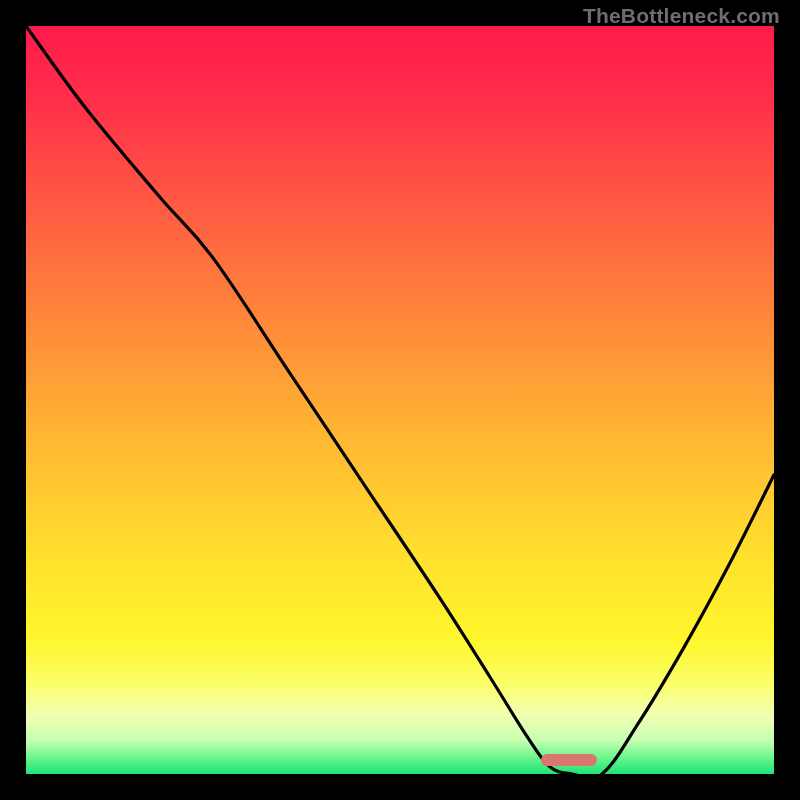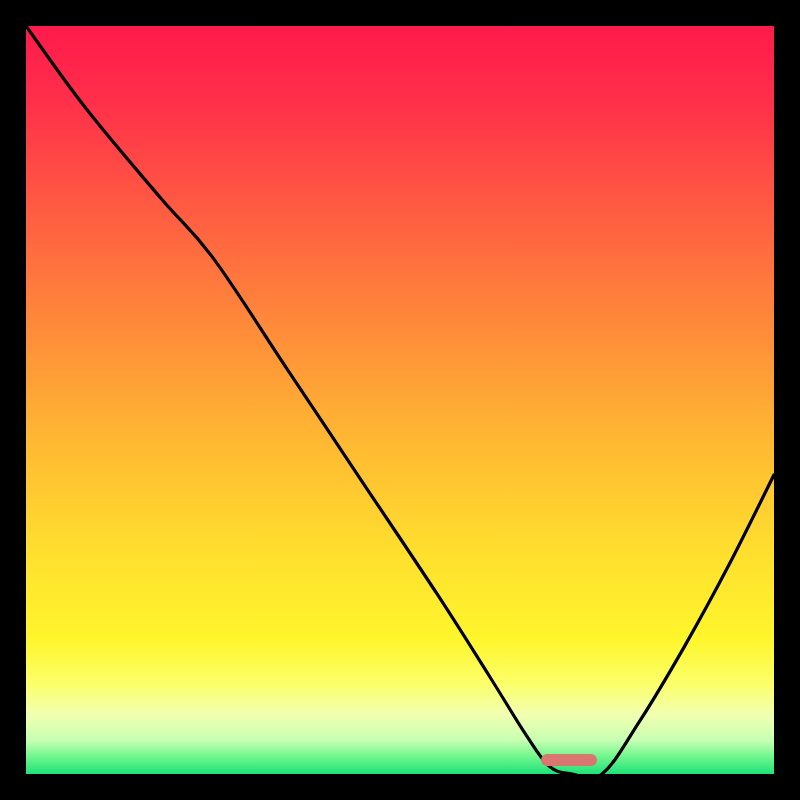--- a/index.html
+++ b/index.html
@@ -52,20 +52,21 @@
     position: absolute;
     height: 12px;
     border-radius: 6px;
   }
 </style>
 </head>
 <body>
 
 <div class="chart-container">
 
+  <div class="watermark">TheBottleneck.com</div>
 
   <div class="plot-area">
 
     <svg class="gradient-bg" viewBox="0 0 748 748" preserveAspectRatio="none">
       <defs>
         <linearGradient id="bg-grad" x1="0" y1="0" x2="0" y2="1">
             <stop offset="0.00%" stop-color="#ff1a4b"></stop>
             <stop offset="10.00%" stop-color="#ff2f4a"></stop>
             <stop offset="25.00%" stop-color="#ff5d42"></stop>
             <stop offset="40.00%" stop-color="#ff8a3a"></stop>

